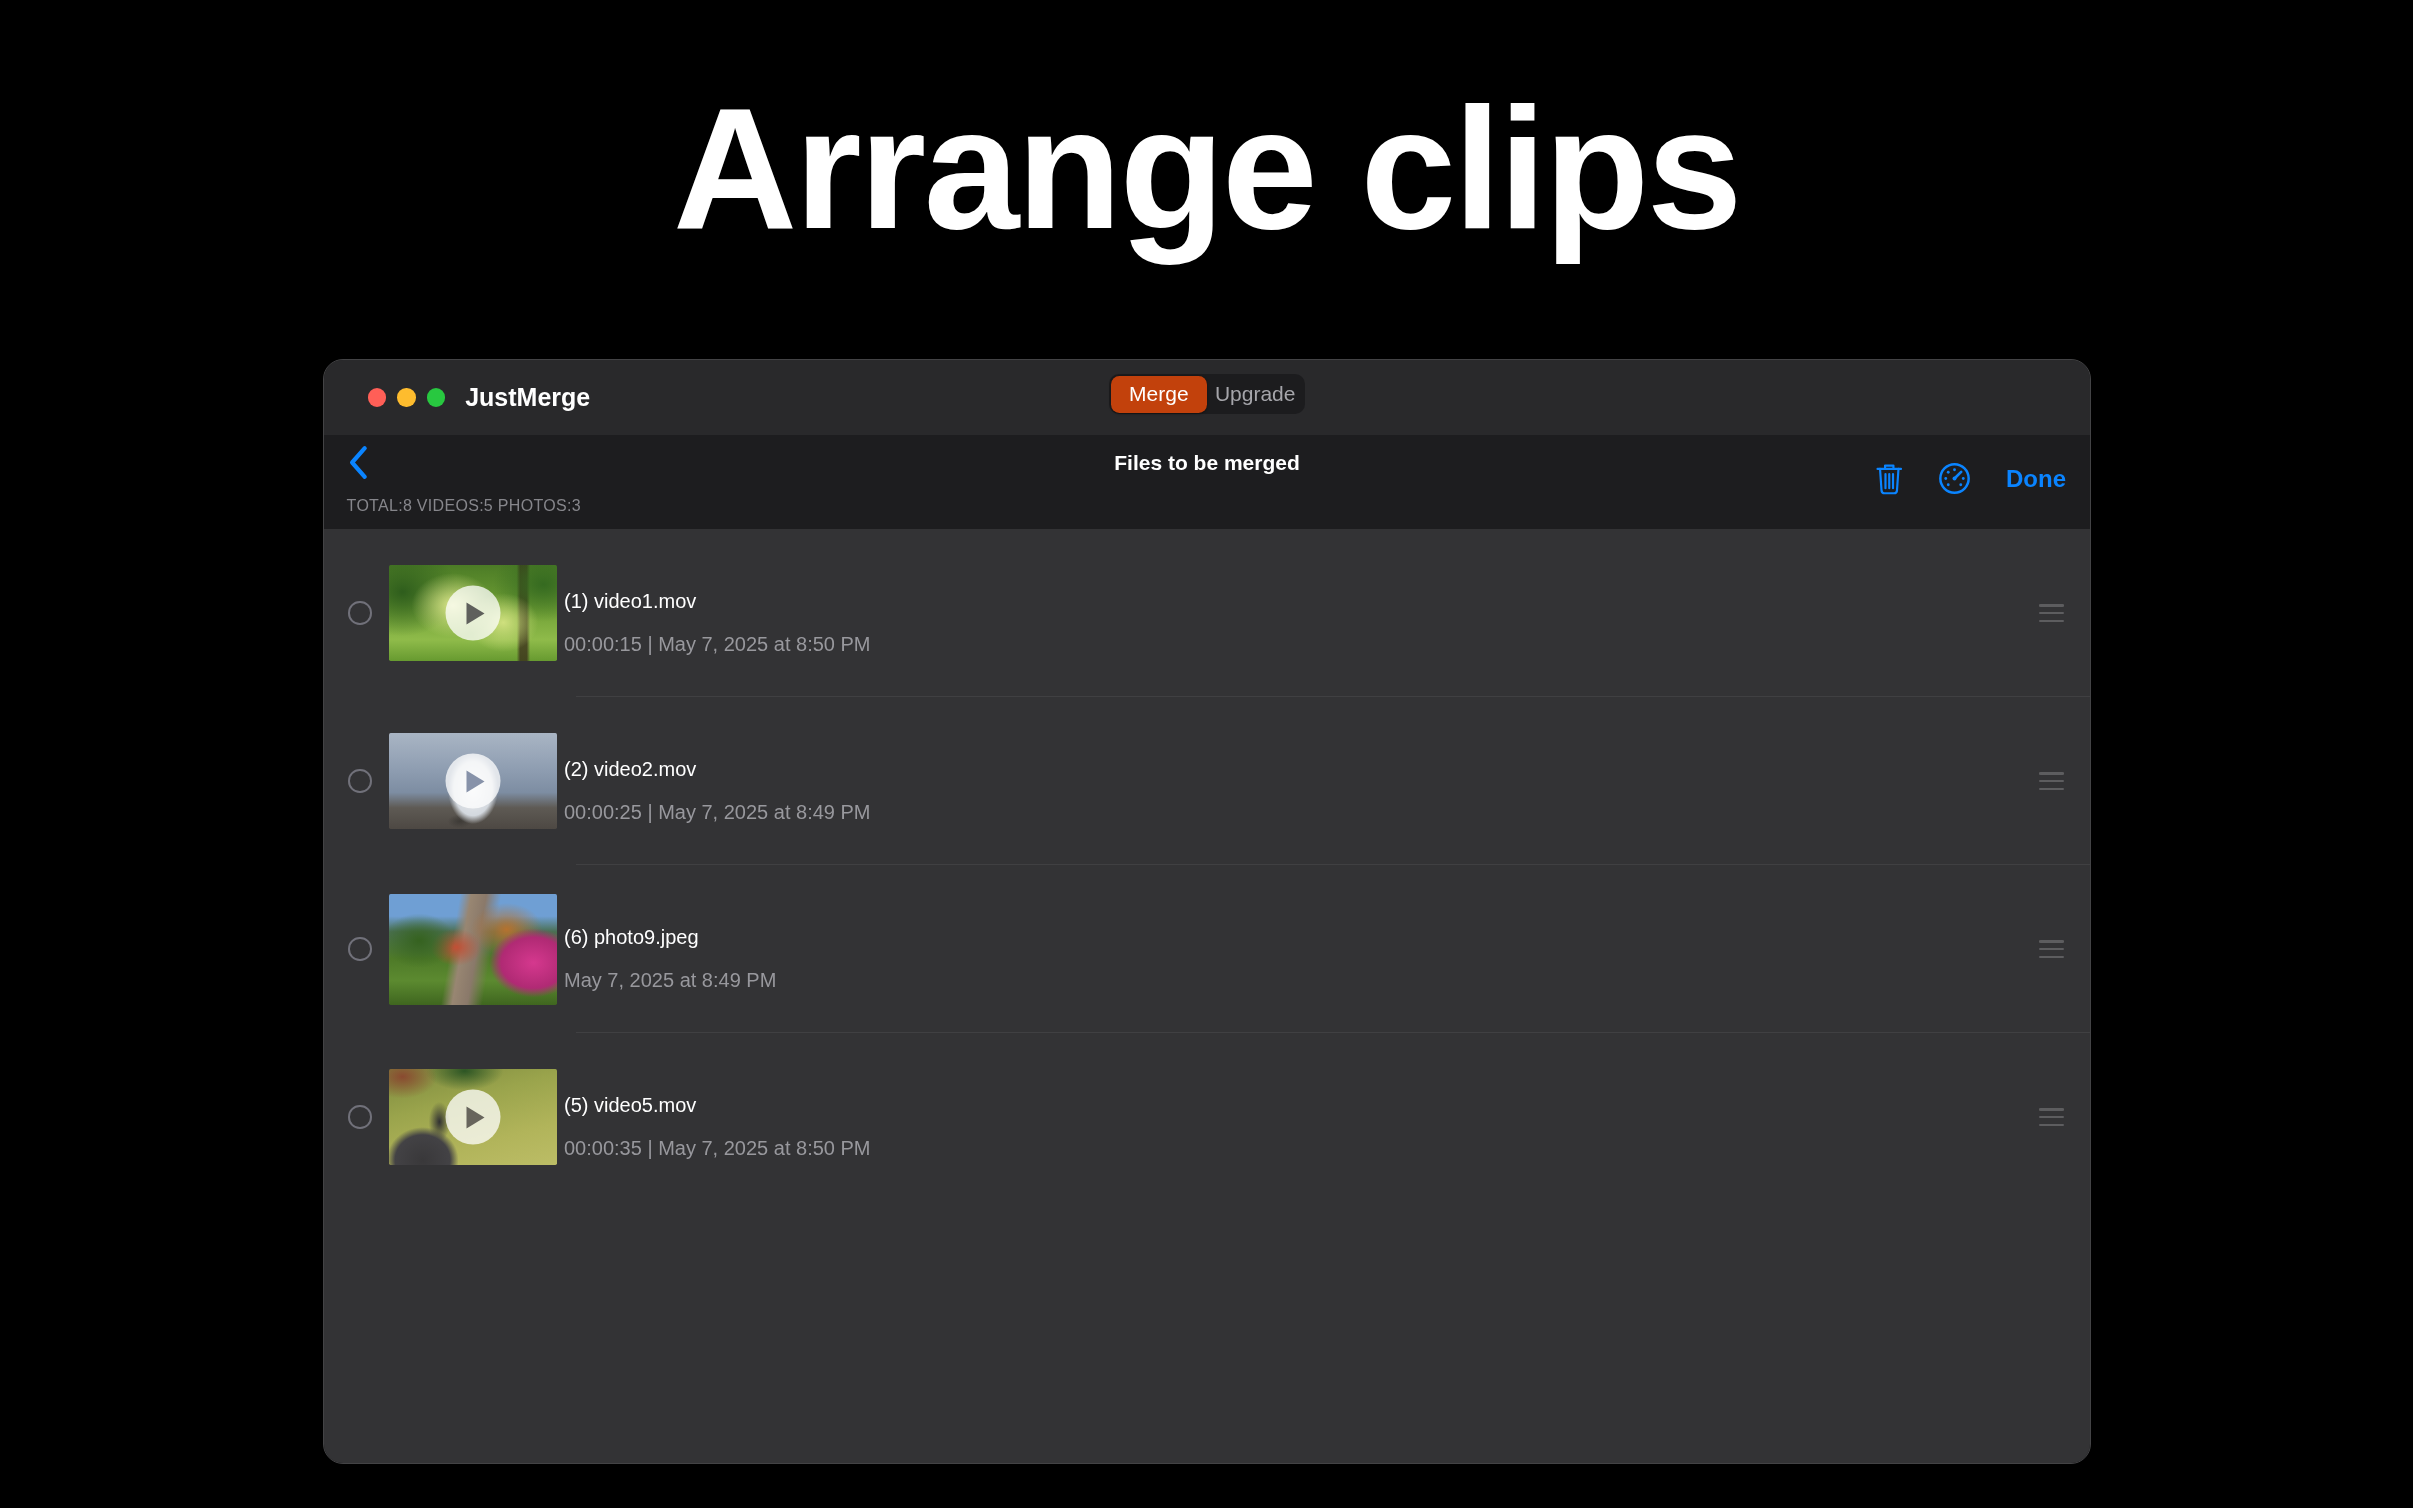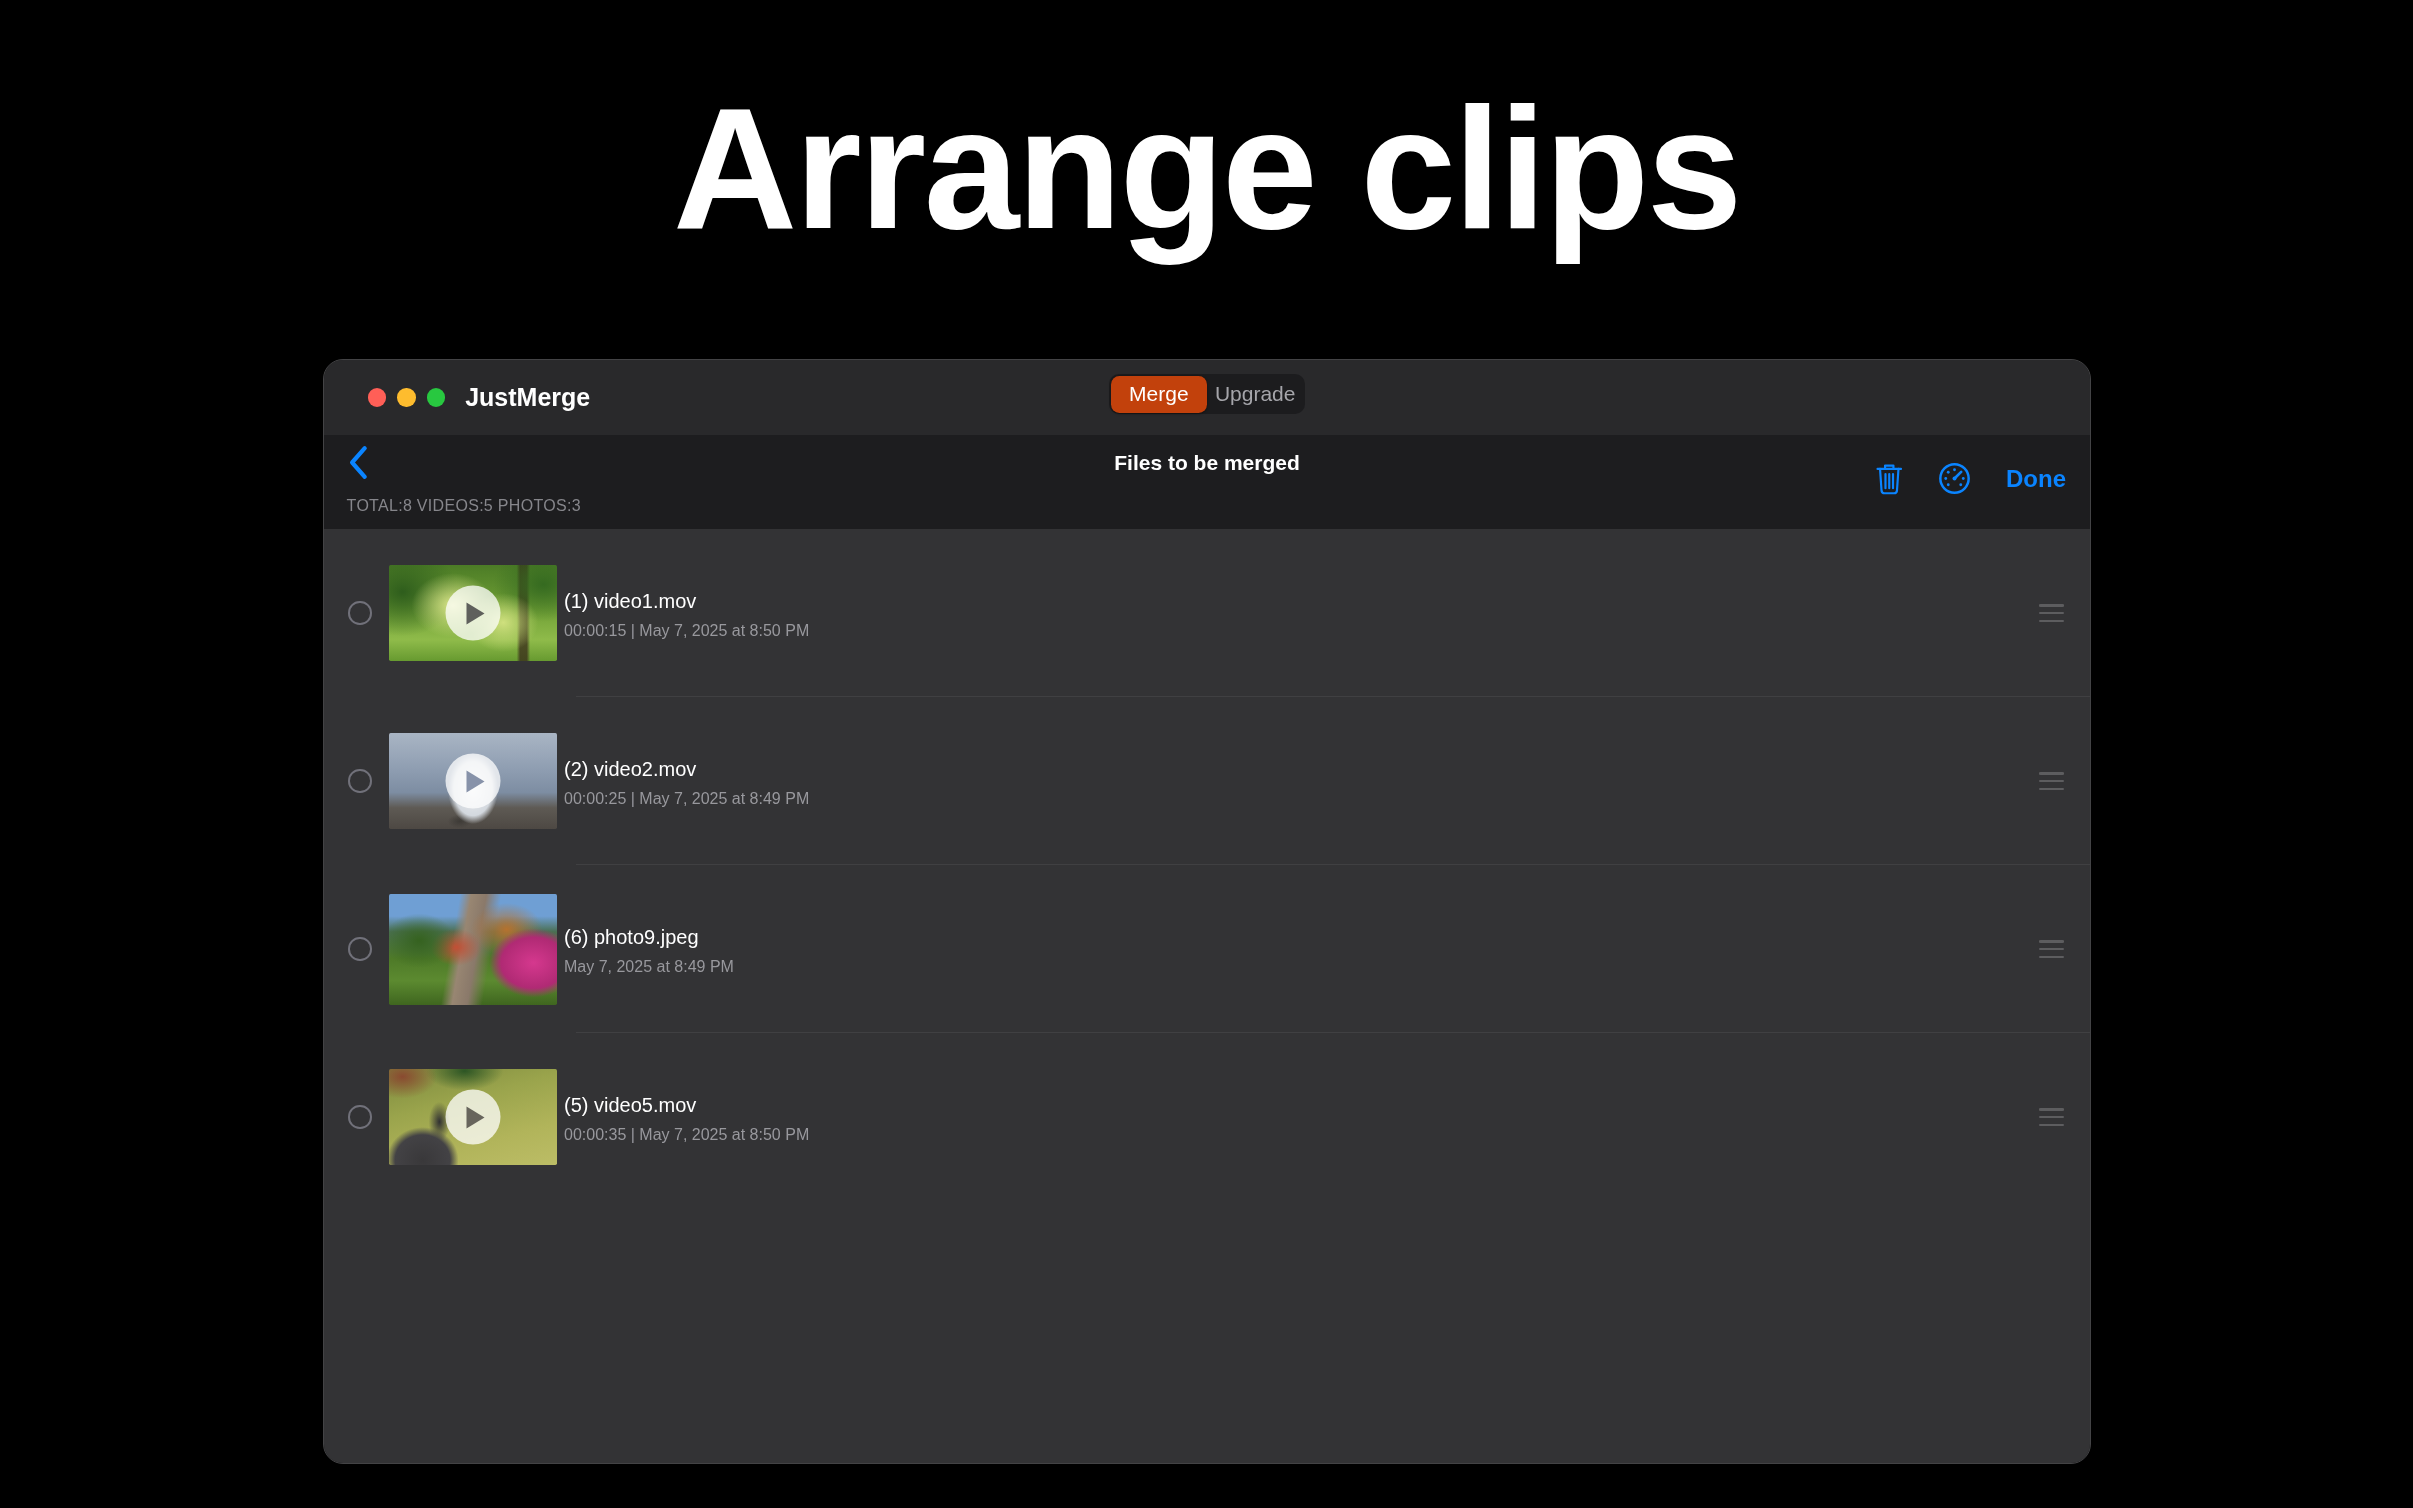--- a/index.html
+++ b/index.html
@@ -70,21 +70,21 @@
     background:rgba(255,255,255,.75);display:flex;align-items:center;justify-content:center;}
   .tri{width:0;height:0;margin-left:5.9px;
     border-top:11.7px solid transparent;border-bottom:11.7px solid transparent;
     border-left:18.4px solid rgba(70,70,70,.85);}
   .t1 .tri{border-left-color:rgba(122,134,160,.9);}
   .t2 .tri{border-left-color:rgba(106,38,156,.9);}
   .t3 .tri{border-left-color:rgba(226,66,38,.95);}
   .t5 .tri{border-left-color:rgba(80,78,70,.85);}
   .txt{position:absolute;left:240px;top:59px;}
   .fname{color:var(--text-primary);font-size:20px;line-height:27px;}
-  .fmeta{color:var(--text-secondary);font-size:16px;line-height:22.6px;margin-top:5px;text-align:center;}
+  .fmeta{color:var(--text-secondary);font-size:20px;line-height:22.6px;margin-top:18px;text-align:center;}
   .handle{position:absolute;right:26px;top:75px;width:25px;height:18.4px;
     display:flex;flex-direction:column;justify-content:space-between;cursor:grab;}
   .handle i{display:block;height:2.5px;background:#5d5d5f;border-radius:1.3px;}
   .sep{position:absolute;left:252px;right:0;bottom:0;height:0.8px;background:var(--separator);}
   
   .t0{background:
     radial-gradient(59px 46px at 38% 42%, #d9e489 0%, rgba(217,228,137,0) 70%),
     radial-gradient(50px 42px at 68% 60%, #cfe07e 0%, rgba(207,224,126,0) 70%),
     radial-gradient(75px 59px at 8% 28%, #2e5d1c 0%, rgba(46,93,28,0) 75%),
     radial-gradient(67px 50px at 92% 20%, #356a20 0%, rgba(53,106,32,0) 75%),

